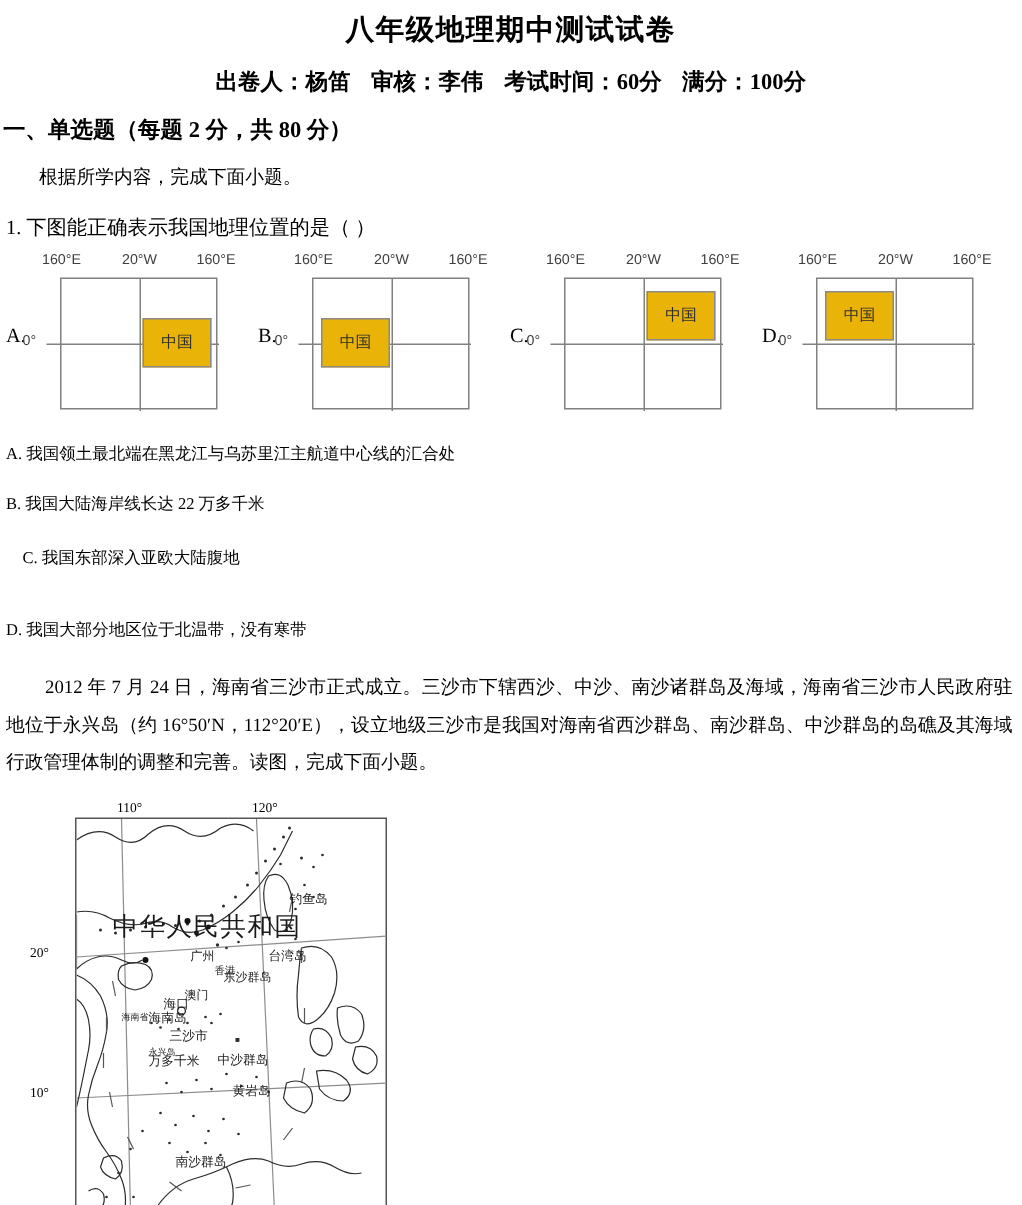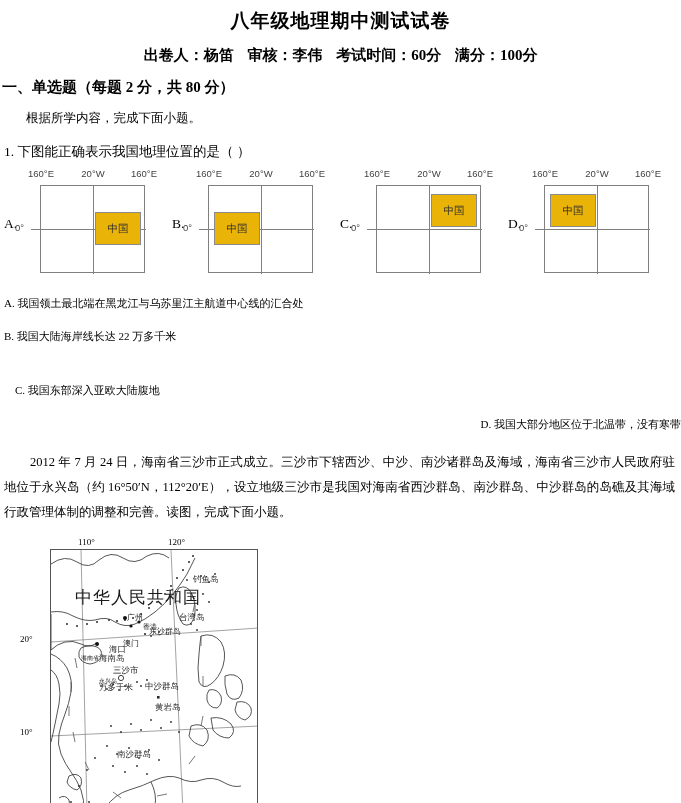--- a/index.html
+++ b/index.html
@@ -201,20 +201,21 @@
   .lon120{left:152px;top:0px;}
   .lat20{left:4px;top:97px;}
   .lat10{left:4px;top:190px;}
   .map-svg{position:absolute;left:0;top:0;}
   .map-label{
     position:absolute;
     font-family:Liberation Serif, serif;
     color:#1a1a1a;
     white-space:nowrap;
     pointer-events:none;
+    margin-top:24px;
   }
   .lb-country{font-size:17px;left:24px;top:36px;letter-spacing:1px;}
   .lb-gz{font-size:8px;left:76px;top:62px;}
   .lb-hk{font-size:7px;left:92px;top:72px;}
   .lb-mc{font-size:8px;left:72px;top:88px;}
   .lb-dongsha{font-size:8px;left:98px;top:76px;}
   .lb-diaoyu{font-size:8.5px;left:142px;top:24px;}
   .lb-taiwan{font-size:8.5px;left:128px;top:62px;}
   .lb-haikou{font-size:8.5px;left:58px;top:94px;}
   .lb-hnsheng{font-size:6px;left:30px;top:104px;}
@@ -313,22 +314,22 @@
           <div class="eq-label">0°</div>
           <div class="china-box pos-left-above">中国</div>
         </div>
       </div>
     </div>
 
   </div>
 
   <div class="q-option-line">A. 我国领土最北端在黑龙江与乌苏里江主航道中心线的汇合处</div>
   <div class="q-option-line">B. 我国大陆海岸线长达 22 万多千米</div>
-  <div class="q-option-line" style="margin-top:34px;padding-left:15px;">C. 我国东部深入亚欧大陆腹地</div>
-  <div class="q-option-line" style="margin-top:14px;text-align:right;">D. 我国大部分地区位于北温带，没有寒带</div>
+  <div class="q-option-line" style="margin-top:16px;padding-left:15px;">C. 我国东部深入亚欧大陆腹地</div>
+  <div class="q-option-line" style="margin-top:28px;">D. 我国大部分地区位于北温带，没有寒带</div>
 
   <div class="passage">2012 年 7 月 24 日，海南省三沙市正式成立。三沙市下辖西沙、中沙、南沙诸群岛及海域，海南省三沙市人民政府驻地位于永兴岛（约 16°50′N，112°20′E），设立地级三沙市是我国对海南省西沙群岛、南沙群岛、中沙群岛的岛礁及其海域行政管理体制的调整和完善。读图，完成下面小题。</div>
 
   <div class="map-wrap">
 
     <div class="map-axis-lab lon110">110°</div>
     <div class="map-axis-lab lon120">120°</div>
     <div class="map-axis-lab lat20">20°</div>
     <div class="map-axis-lab lat10">10°</div>
 

